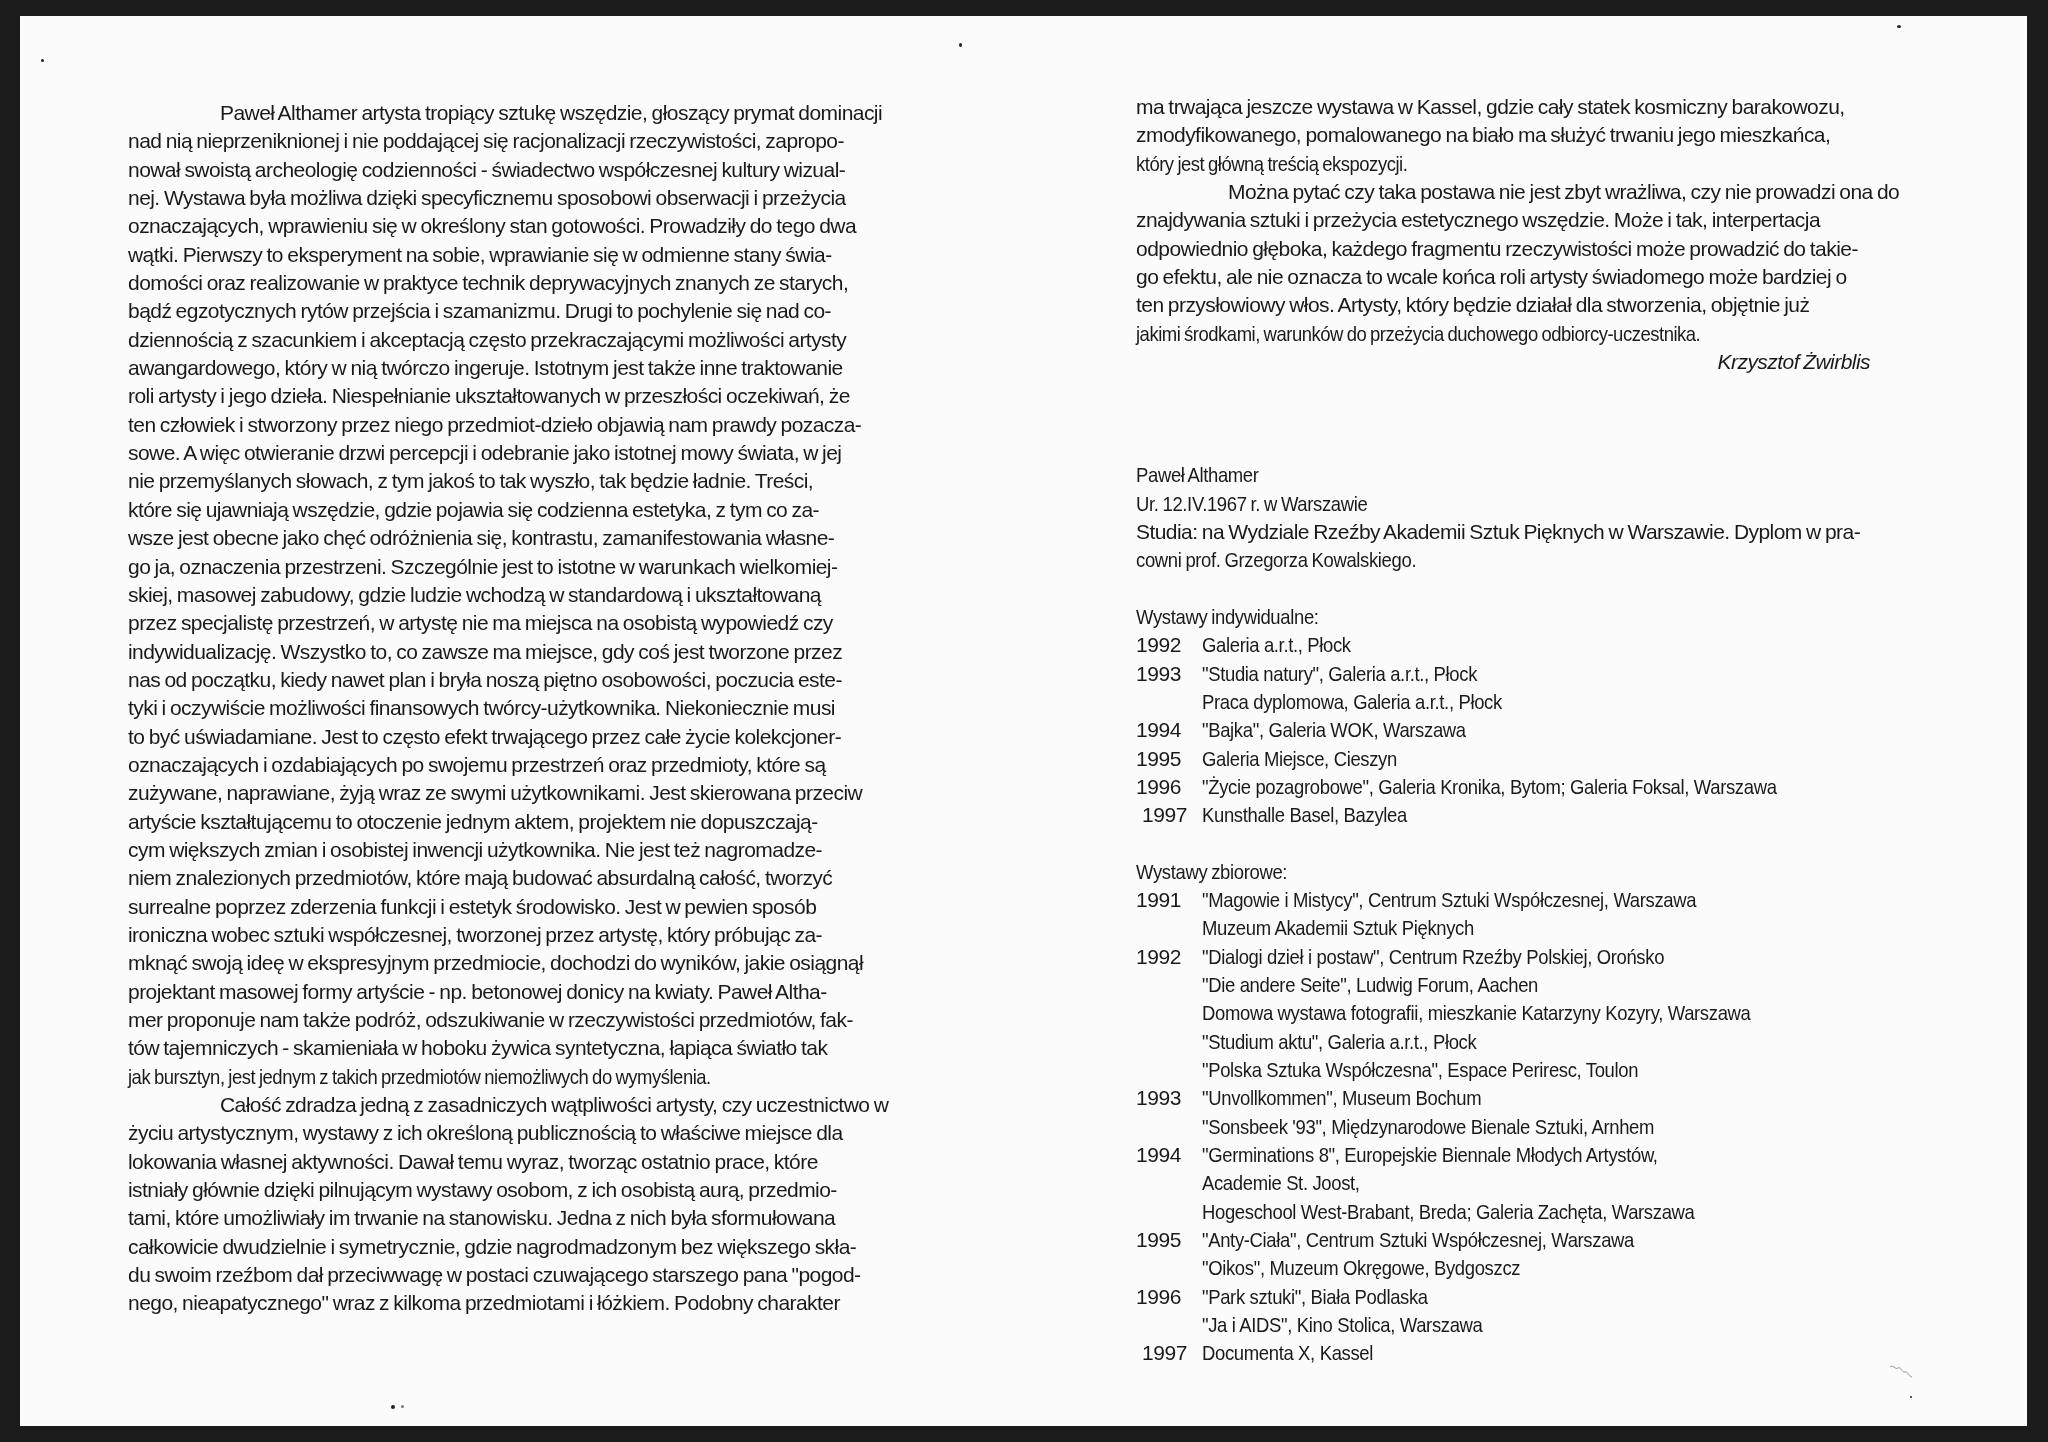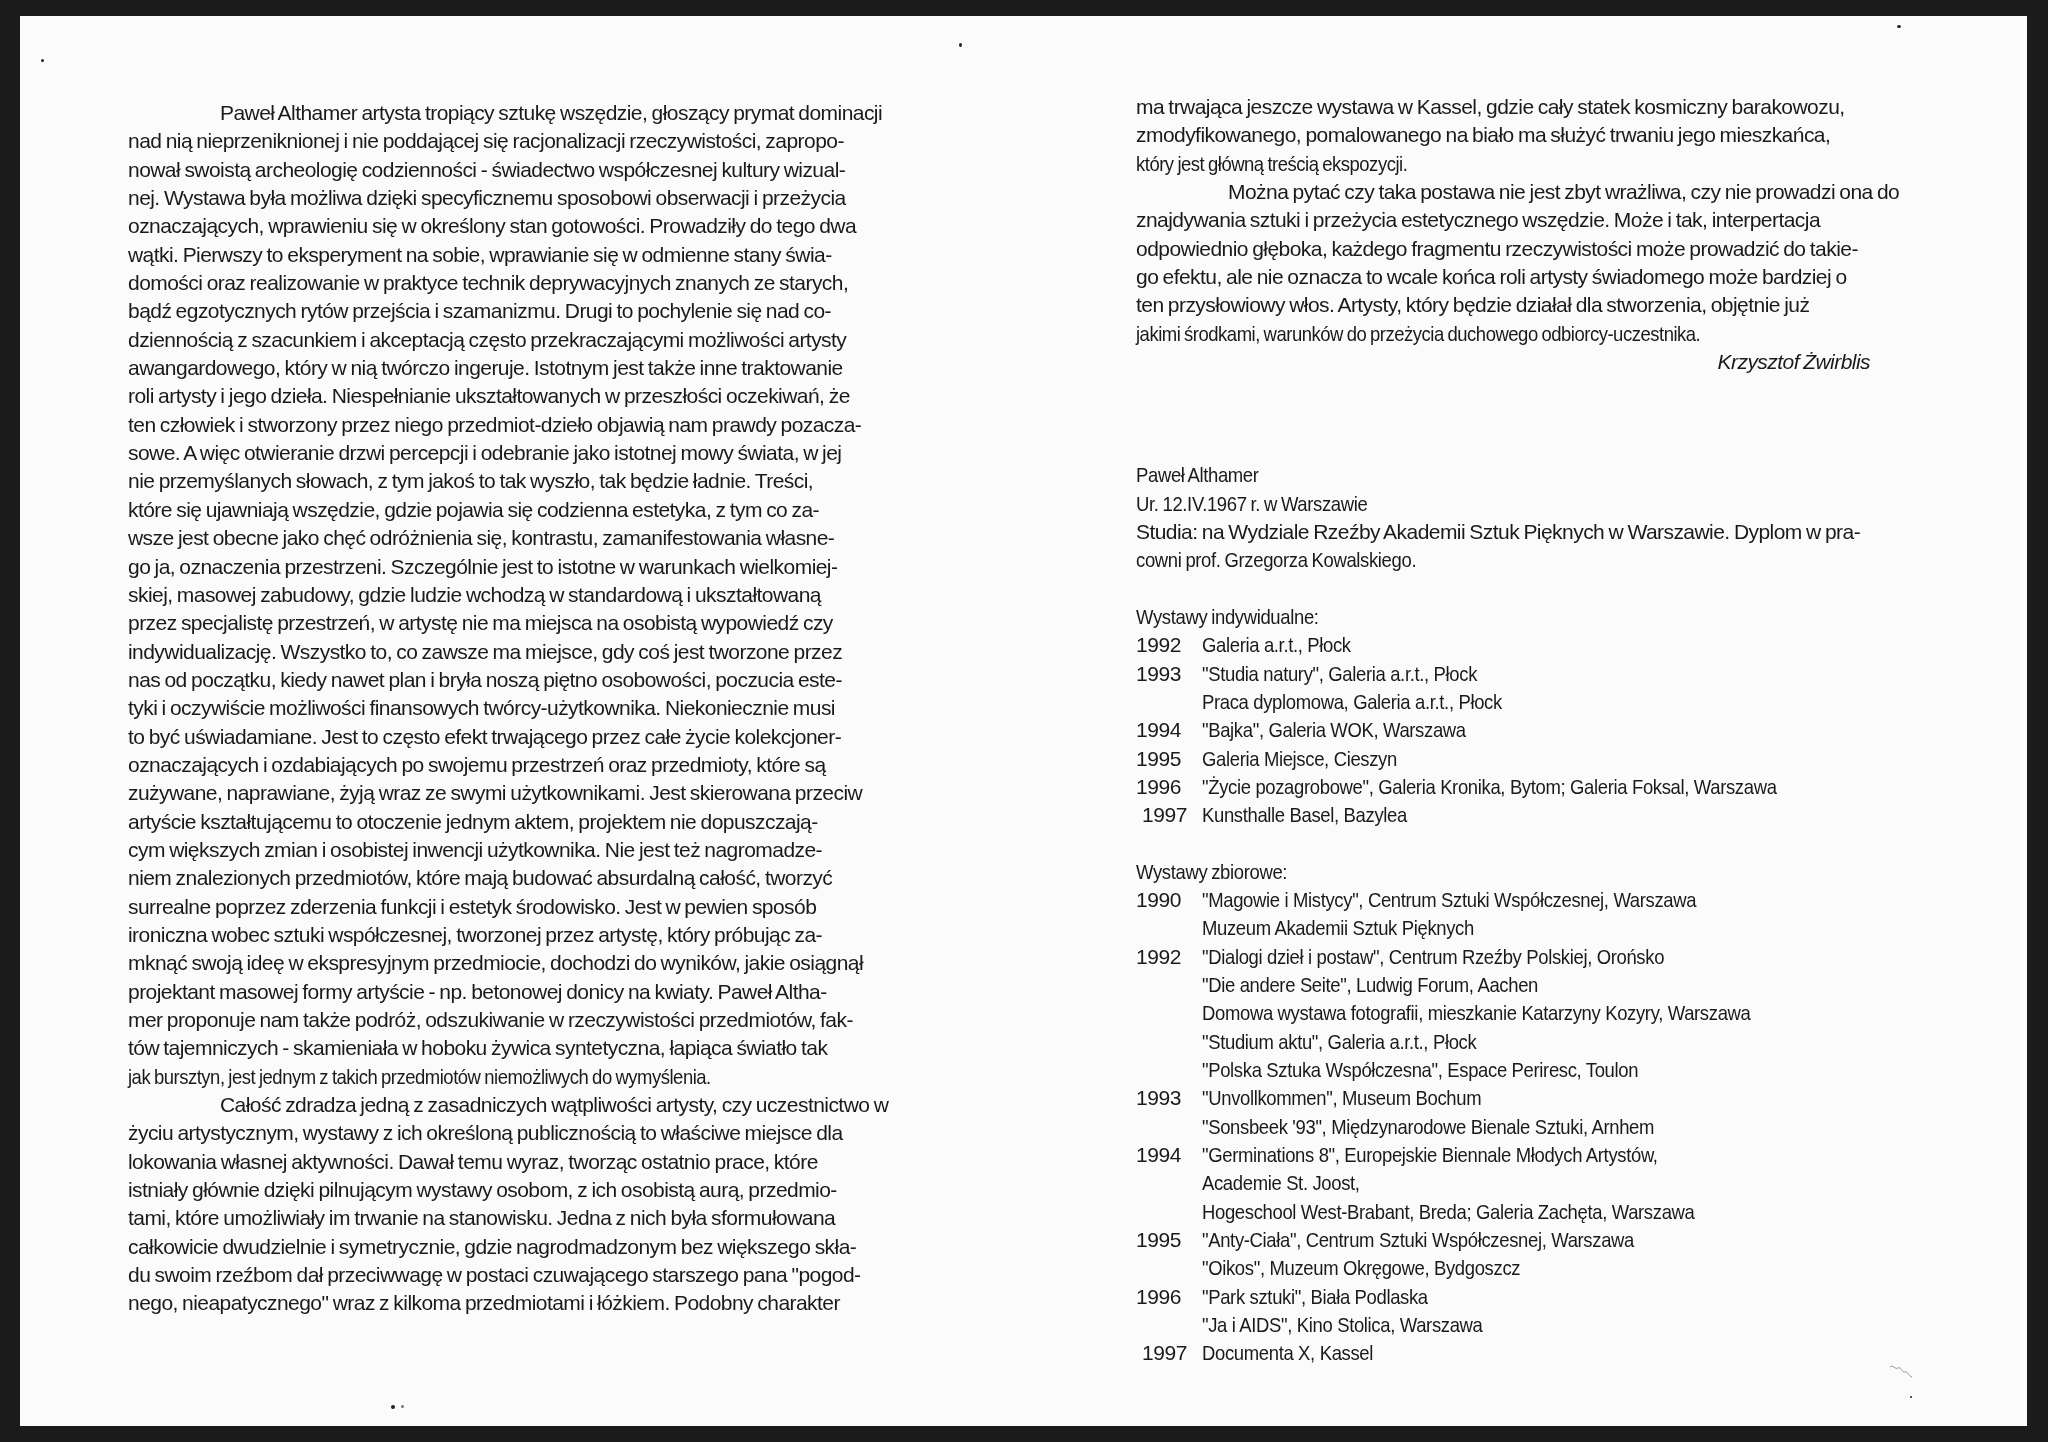--- a/index.html
+++ b/index.html
@@ -164,21 +164,21 @@
           </div>
         </div>
     </div>
 
     <div class="gap"></div>
 
     <div>
       <div class="line plain"><span style="white-space: nowrap; display: inline-block; transform-origin: left center; transform: scaleX(0.88);">Wystawy zbiorowe:</span></div>
       <div id="group-rows">
           <div class="ex-row">
-            <span class="ex-year">1990</span>
+            <span class="ex-year">1991</span>
             <span class="ex-text" style="display: inline-block; transform-origin: left center; transform: scaleX(0.88);">"Magowie i Mistycy", Centrum Sztuki Współczesnej, Warszawa</span>
           </div>
           <div class="ex-row">
             <span class="ex-year"></span>
             <span class="ex-text" style="display: inline-block; transform-origin: left center; transform: scaleX(0.88);">Muzeum Akademii Sztuk Pięknych</span>
           </div>
           <div class="ex-row">
             <span class="ex-year">1992</span>
             <span class="ex-text" style="display: inline-block; transform-origin: left center; transform: scaleX(0.88);">"Dialogi dzieł i postaw", Centrum Rzeźby Polskiej, Orońsko</span>
           </div>

